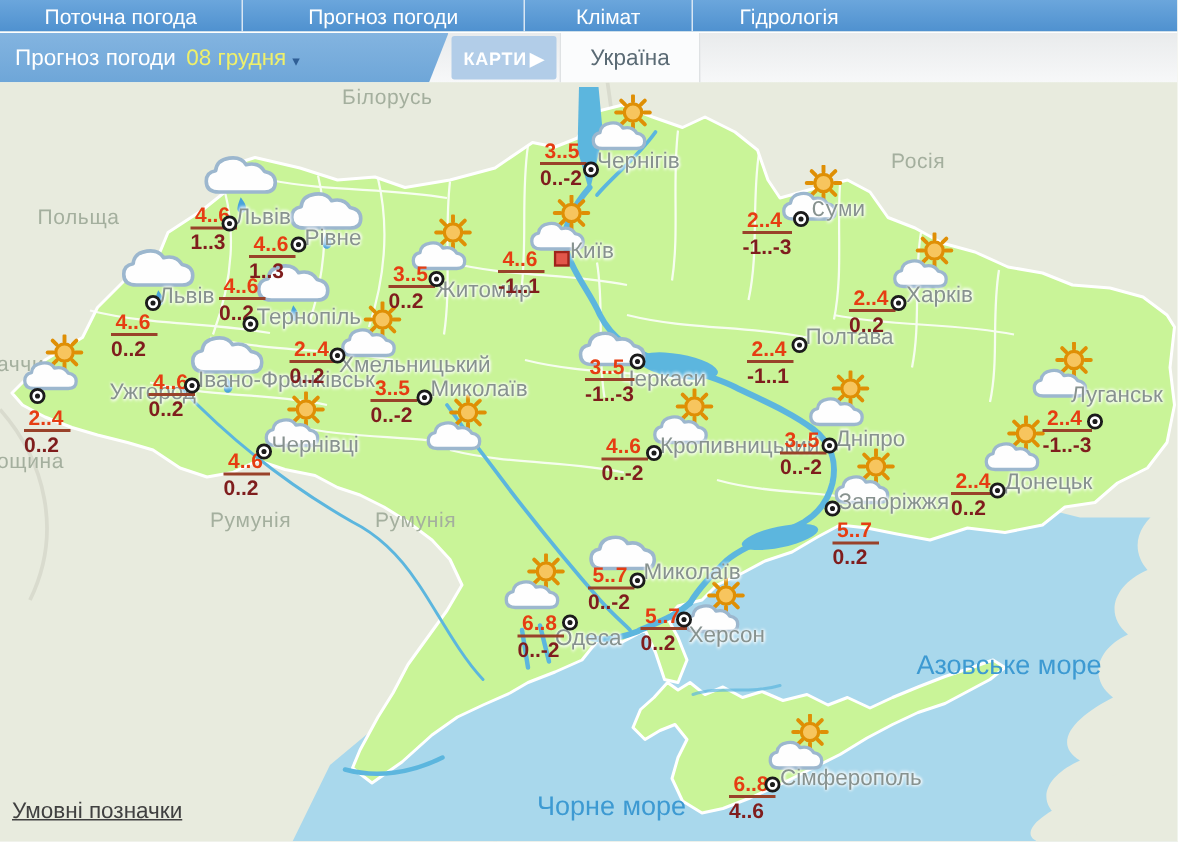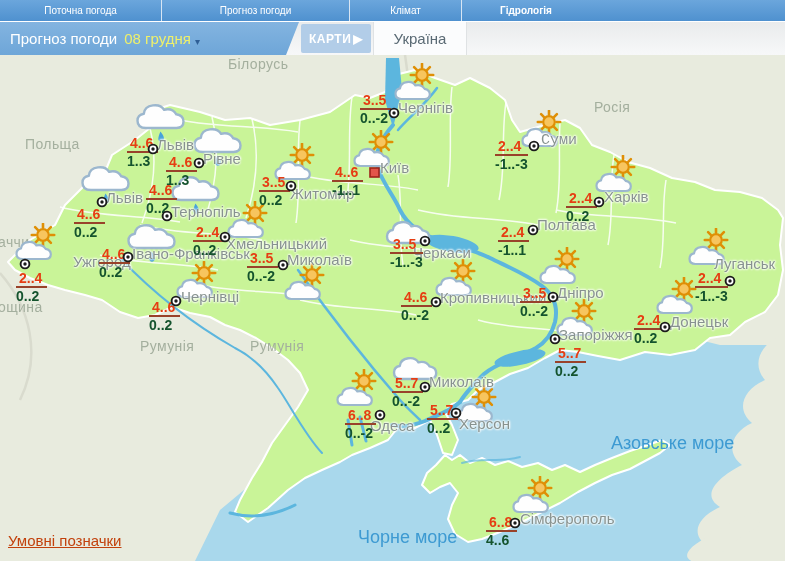--- a/index.html
+++ b/index.html
@@ -1,26 +1,26 @@
 <!DOCTYPE html>
 <html><head>
 <meta charset="utf-8">
 <style>
   html,body{margin:0;padding:0;background:#fff;}
   *{box-sizing:border-box;font-family:"Liberation Sans",sans-serif;}
   .page{position:relative;width:785px;height:561px;overflow:hidden;background:#e8ebde;}
 
   
   .topnav{height:22px;display:flex;background:linear-gradient(#6ba6dc,#4f91cf);border-bottom:1px solid #fff;}
-  .nav-tab{color:#fff;font-size:10px;display:flex;align-items:center;justify-content:center;border-right:1px solid #d8e6f4;cursor:pointer;}
+  .nav-tab{color:#fff;font-size:14px;display:flex;align-items:center;justify-content:center;border-right:1px solid #d8e6f4;cursor:pointer;}
   .nav-tab:last-child{border-right:none;}
   .nav-tab:nth-child(1){width:162px;}
   .nav-tab:nth-child(2){width:188px;}
   .nav-tab:nth-child(3){width:112px;}
-  .nav-tab:nth-child(4){width:128px;font-weight:bold;}
+  .nav-tab:nth-child(4){width:128px;}
   .nav-tab:nth-child(5){width:195px;}
 
   
   .subnav{position:relative;height:33px;background:linear-gradient(#e9ebec,#f7f8f9);}
   .subnav-left{position:absolute;left:0;top:0;height:33px;width:299px;background:linear-gradient(#83b4e0,#6ea6d8);
     clip-path:polygon(0 0,100% 0,calc(100% - 13px) 100%,0 100%);
     display:flex;align-items:center;padding-left:10px;gap:7px;}
   .section-label{color:#fff;font-size:15px;}
   .date-dd{display:flex;align-items:flex-end;gap:4px;cursor:pointer;}
   .date-label{color:#eff06a;font-size:15px;}
@@ -29,27 +29,27 @@
     color:#fff;font-weight:bold;font-size:12px;letter-spacing:.5px;display:flex;align-items:center;justify-content:center;gap:2px;cursor:pointer;}
   .region-tab{position:absolute;left:373px;top:0;height:33px;width:94px;background:#fbfcfd;color:#5a6a74;font-size:15px;
     display:flex;align-items:center;justify-content:center;border-left:1px solid #dfe2e4;border-right:1px solid #dfe2e4;cursor:pointer;}
 
   
   .map{position:absolute;top:55px;left:0;width:785px;height:550px;background:#e8ebde;overflow:hidden;}
   .map svg.base{position:absolute;left:0;top:0;}
   .wicon{position:absolute;z-index:2;}
   .temp{position:absolute;z-index:4;font-size:14px;font-weight:700;line-height:1.1;white-space:nowrap;}
   .t-day{display:block;color:#e63d12;border-bottom:2px solid #99422a;padding:0 5px 0 3px;}
-  .t-night{display:block;color:#14532d;padding-top:1px;}
+  .t-night{display:block;color:#7f1d1d;padding-top:1px;}
   .marker{position:absolute;z-index:5;line-height:0;cursor:pointer;}
   .cname{position:absolute;z-index:3;color:#87928f;font-size:15px;white-space:nowrap;cursor:pointer;
     text-shadow:0 1px 2px rgba(255,255,255,.95),0 -1px 2px rgba(255,255,255,.95),1px 0 2px rgba(255,255,255,.95);}
   .country{position:absolute;z-index:1;color:#a4af9e;font-size:14px;letter-spacing:.4px;white-space:nowrap;}
   .sea-label{position:absolute;z-index:1;color:#3d9ad2;font-size:18px;white-space:nowrap;}
-  #legend{position:absolute;z-index:6;left:8px;top:477px;font-size:15px;color:#c2410c;text-decoration:underline;cursor:pointer;}
+  #legend{position:absolute;z-index:6;left:8px;top:477px;font-size:15px;color:#404040;text-decoration:underline;cursor:pointer;}
 </style>
 </head>
 <body>
 
 <div class="page">
 
   <nav class="topnav">
     <div class="nav-tab">Поточна погода</div>
     <div class="nav-tab">Прогноз погоди</div>
     <div class="nav-tab">Клімат</div>

